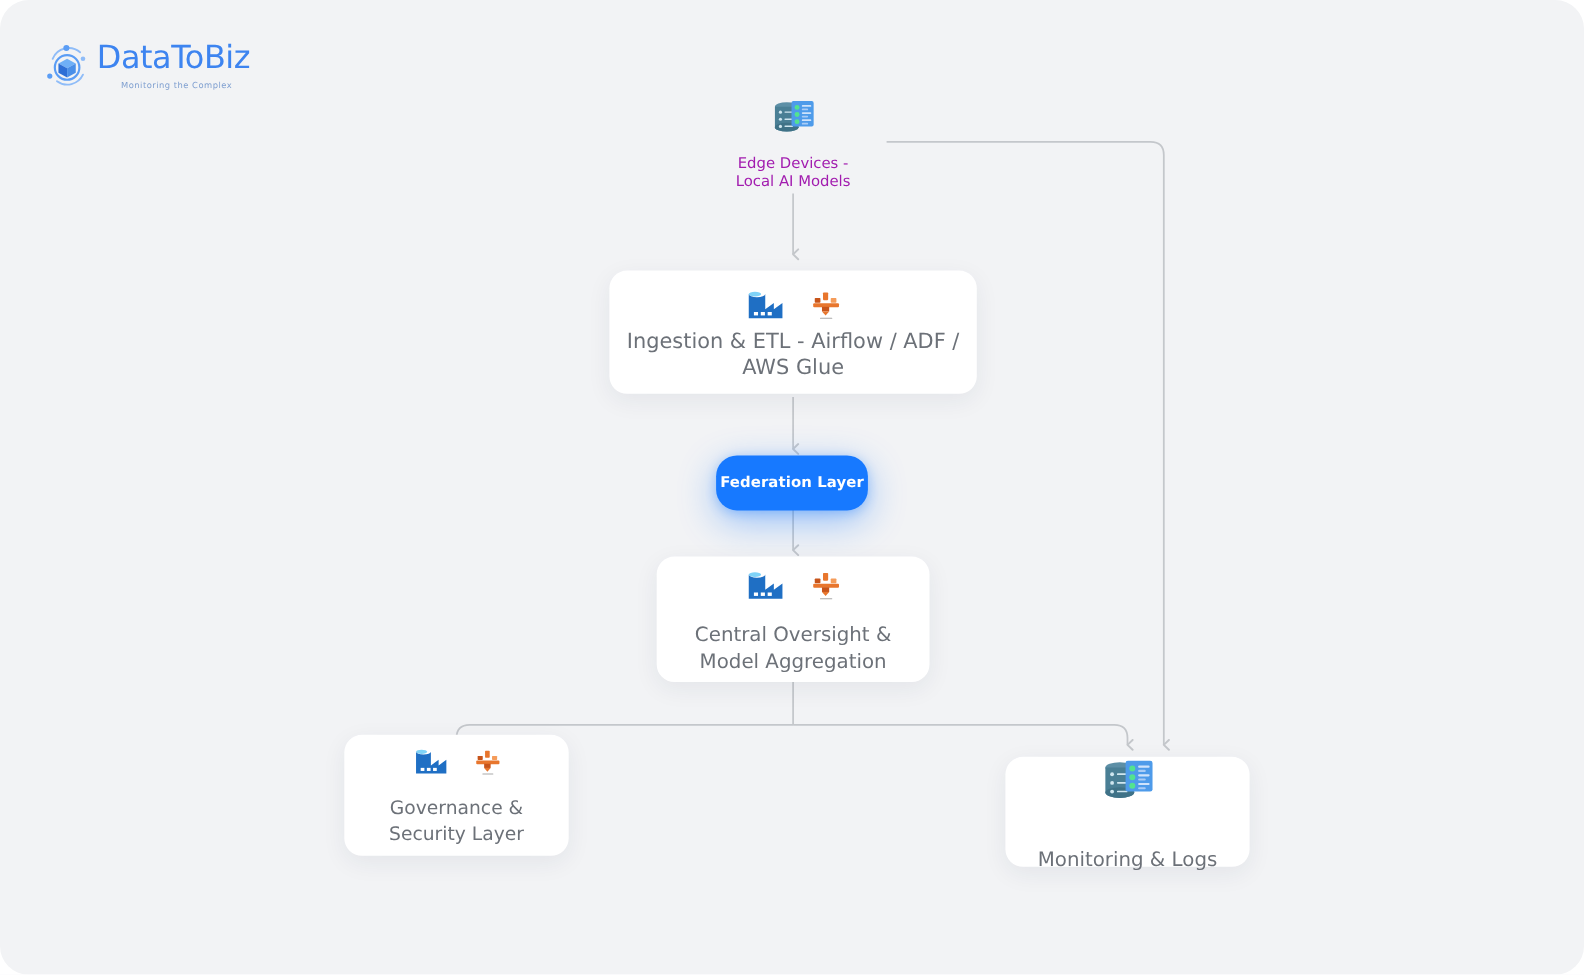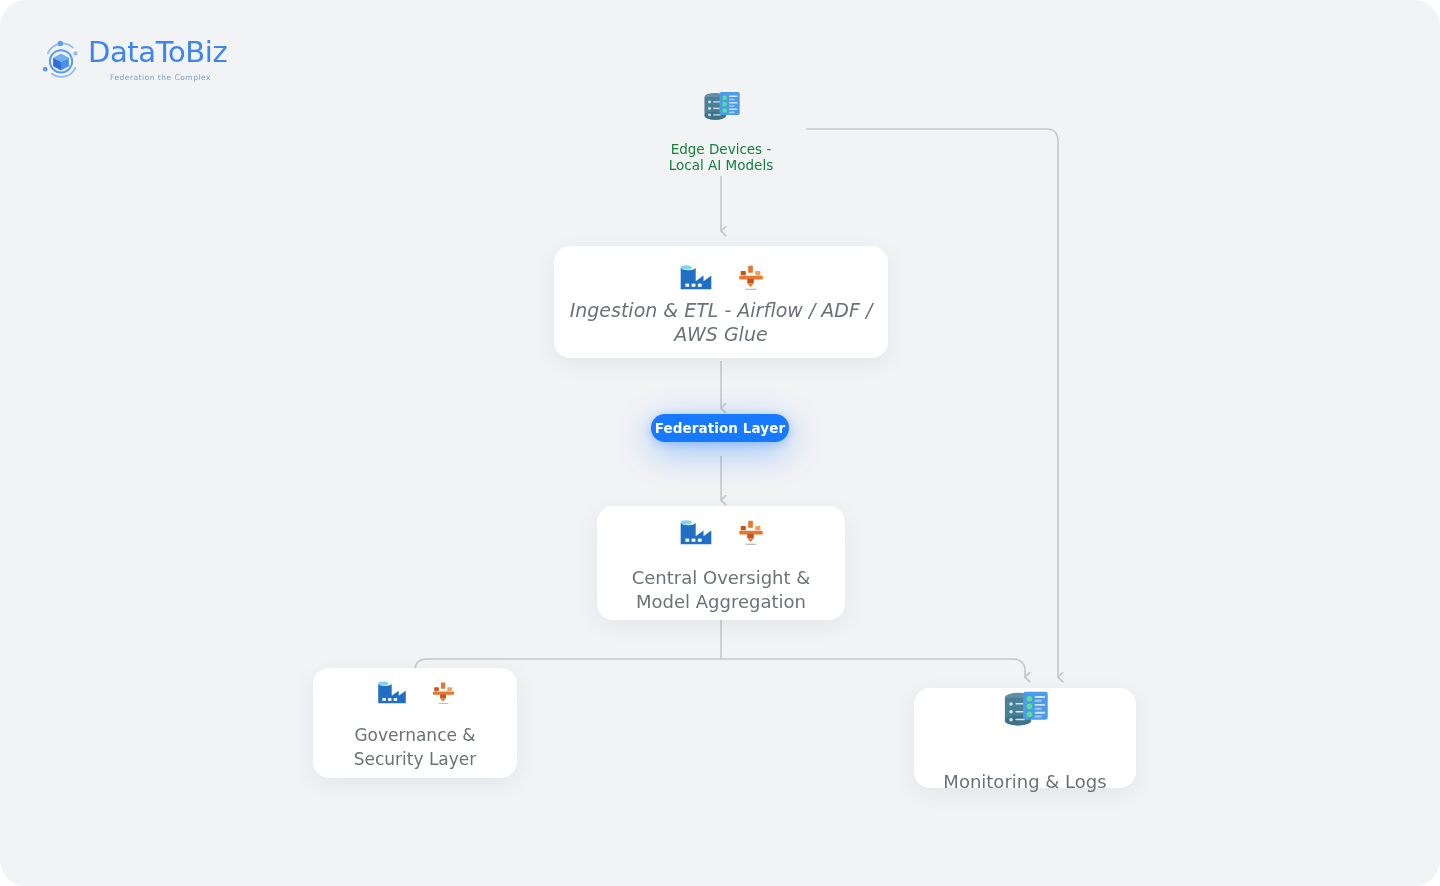--- a/index.html
+++ b/index.html
@@ -68,21 +68,21 @@
 
   .plain-node {
     display: flex;
     flex-direction: column;
     align-items: center;
   }
   .plain-node .caption {
     margin-top: 11px;
     font-size: 13.5px;
     line-height: 16px;
-    color: #15803d;
+    color: #a21caf;
     text-align: center;
     font-family: "DejaVu Sans", sans-serif;
     white-space: pre-line;
   }
 
   .card {
     background: #ffffff;
     border-radius: 16px;
     box-shadow: 0 6px 22px rgba(35, 50, 80, 0.065);
     display: flex;
@@ -103,21 +103,21 @@
     font-family: "DejaVu Sans", sans-serif;
     font-weight: 400;
   }
 
   
   #federation-pill {
     position: absolute;
     left: 651px;
     top: 414px;
     width: 138px;
-    height: 28px;
+    height: 50px;
     border-radius: 19px;
     background: #1779ff;
     color: #ffffff;
     font-size: 13.5px;
     font-weight: bold;
     display: flex;
     align-items: center;
     justify-content: center;
     letter-spacing: 0.1px;
     font-family: "DejaVu Sans", sans-serif;
@@ -141,21 +141,21 @@
       <circle cx="8" cy="46" r="3.6" fill="#5b9df5"></circle>
       <circle cx="54" cy="22" r="3.2" fill="#8fbcf8"></circle>
       <g>
         <polygon points="32,22 44,28.5 32,35 20,28.5" fill="#6fb0f7"></polygon>
         <polygon points="20,28.5 32,35 32,48 20,41.5" fill="#2e6fd6"></polygon>
         <polygon points="44,28.5 44,41.5 32,48 32,35" fill="#4a8fe8"></polygon>
       </g>
     </svg>
     <div id="logo-text-wrap">
       <div id="logo-word">DataToBiz</div>
-      <div id="logo-tag">Federation the Complex</div>
+      <div id="logo-tag">Monitoring the Complex</div>
     </div>
   </div>
 
   <svg id="edges">
     <defs>
       <marker id="arrowhead" markerWidth="9" markerHeight="9" refX="3.3" refY="4" orient="auto" markerUnits="strokeWidth">
         <path d="M0.6,1.1 L3.4,4 L6.2,1.1" fill="none" stroke="#c4c7cb" stroke-width="1.1" stroke-linecap="round" stroke-linejoin="round"></path>
       </marker>
     </defs>
 
@@ -212,21 +212,21 @@
       <svg class="icon" width="30" height="32" viewBox="0 0 64 64">
         <rect x="26" y="6" width="10" height="15" rx="1.5" fill="#e8762d"></rect>
         <rect x="10" y="17" width="11" height="9" rx="1.5" fill="#c7541a"></rect>
         <rect x="41" y="17" width="11" height="9" rx="1.5" fill="#f59c5a"></rect>
         <rect x="7" y="27" width="50" height="8" rx="2" fill="#e8762d"></rect>
         <rect x="24" y="34" width="14" height="9" fill="#c7541a"></rect>
         <polygon points="24,43 38,43 31,51" fill="#e8762d"></polygon>
         <rect x="20" y="55" width="24" height="2" rx="1" fill="#a9a9a9"></rect>
       </svg>
     </div>
-    <div class="caption" style="font-size:19px; line-height:24px;font-style:italic;">Ingestion &amp; ETL - Airflow / ADF /
+    <div class="caption" style="font-size:19px; line-height:24px;">Ingestion &amp; ETL - Airflow / ADF /
 AWS Glue</div>
   </div>
 
   <div id="federation-pill">Federation Layer</div>
 
   <div class="node card" style="left:597px; top:506px; width:248px; height:114px;justify-content:center;">
     <div class="icon-row">
       <svg class="icon" width="40" height="40" viewBox="0 0 64 64">
         <ellipse cx="16.5" cy="15" rx="9" ry="3.4" fill="#7fd3f7"></ellipse>
         <path d="M7.5,15 L7.5,50 L56.5,50 L56.5,28 L44,37 L44,28 L31.5,37 L31.5,15 A9,3.4 0 0 1 7.5,15 Z" fill="#1f6fc4"></path>

